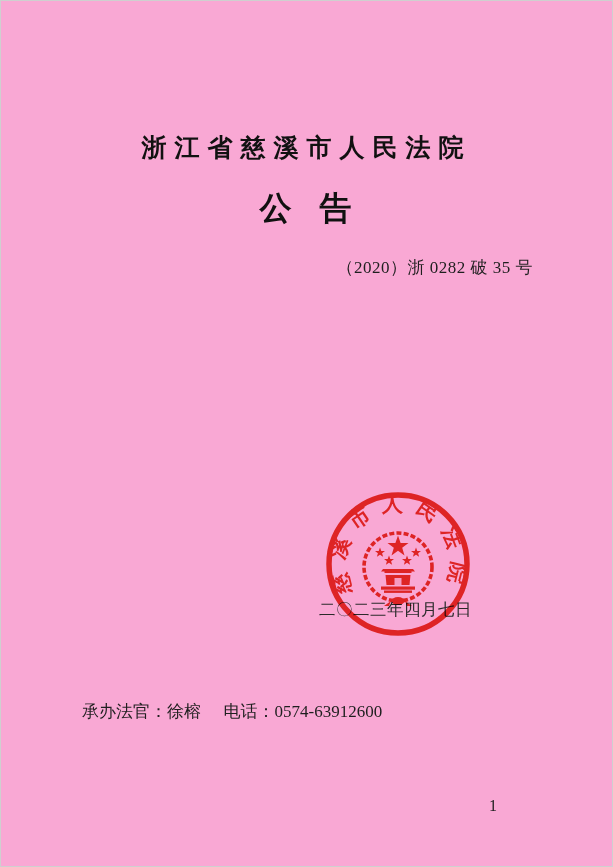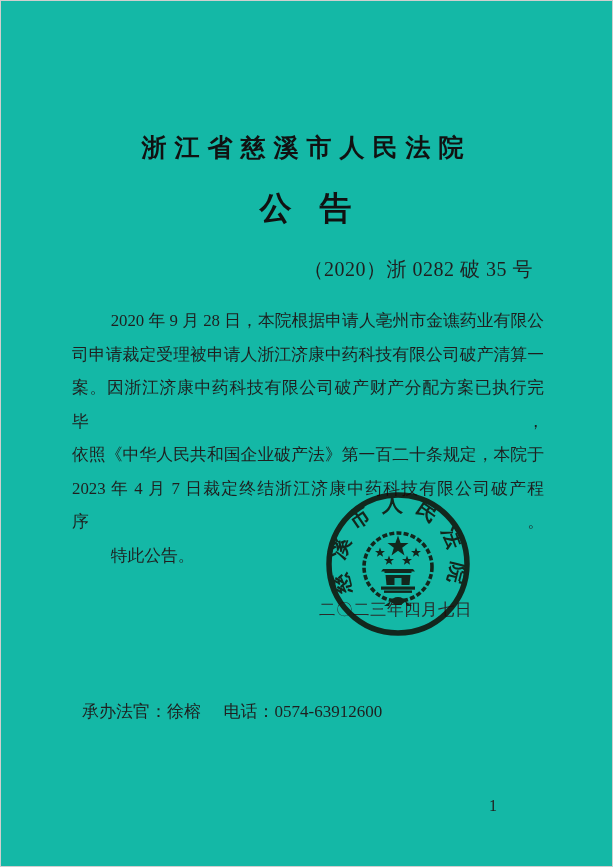--- a/index.html
+++ b/index.html
@@ -1,19 +1,19 @@
 <!DOCTYPE html>
 <html><head>
 <meta charset="utf-8">
 <style>
   html,body{margin:0;padding:0;background:#ffffff;}
   .page{
     position:relative;
     width:611px;height:865px;
-    background:#14b8a6;
+    background:#f9a8d4;
     border:1px solid #cfcfcf;
     overflow:hidden;
     font-family:"Liberation Serif","DejaVu Serif",serif;
     color:#1f1f1f;
   }
   .court-title{
     position:absolute;top:130px;left:0;width:100%;
     text-align:center;
     font-size:25px;font-weight:bold;
     letter-spacing:8px;
@@ -22,21 +22,21 @@
   .doc-type{
     position:absolute;top:186px;left:0;width:100%;
     text-align:center;
     font-size:32px;font-weight:bold;
     letter-spacing:2px;
     word-spacing:16px;
     color:#111111;
   }
   .case-number{
     position:absolute;top:255px;right:79px;
-    font-size:20px;
+    font-size:17px;
     letter-spacing:0.5px;
   }
   .body-block{
     position:absolute;left:71px;top:303px;width:472px;
     font-size:16.8px;
     line-height:33.5px;
   }
   .body-line{
     text-align:justify;
     text-align-last:justify;
@@ -78,28 +78,20 @@
 <body>
 
 <div class="page">
 
   <div class="court-title">浙江省慈溪市人民法院</div>
 
   <div class="doc-type">公 告</div>
 
   <div class="case-number">（2020）浙 0282 破 35 号</div>
 
-  <div class="body-block">
-    <div class="body-line first">2020 年 9 月 28 日，本院根据申请人亳州市金谯药业有限公</div>
-    <div class="body-line">司申请裁定受理被申请人浙江济康中药科技有限公司破产清算一</div>
-    <div class="body-line">案。因浙江济康中药科技有限公司破产财产分配方案已执行完毕，</div>
-    <div class="body-line">依照《中华人民共和国企业破产法》第一百二十条规定，本院于</div>
-    <div class="body-line">2023 年 4 月 7 日裁定终结浙江济康中药科技有限公司破产程序。</div>
-    <div class="body-line last">特此公告。</div>
-  </div>
 
   <div class="doc-date">二〇二三年四月七日</div>
 
   <div class="seal-wrap">
     <svg width="150" height="150" viewBox="0 0 150 150">
 
       <circle cx="75" cy="75" r="69" fill="none" stroke="#e2261c" stroke-width="5.5"></circle>
 
       <defs>
         <path id="sealArc" d="M 31.6 105.4 A 53 53 0 1 1 118.4 105.4" fill="none"></path>

